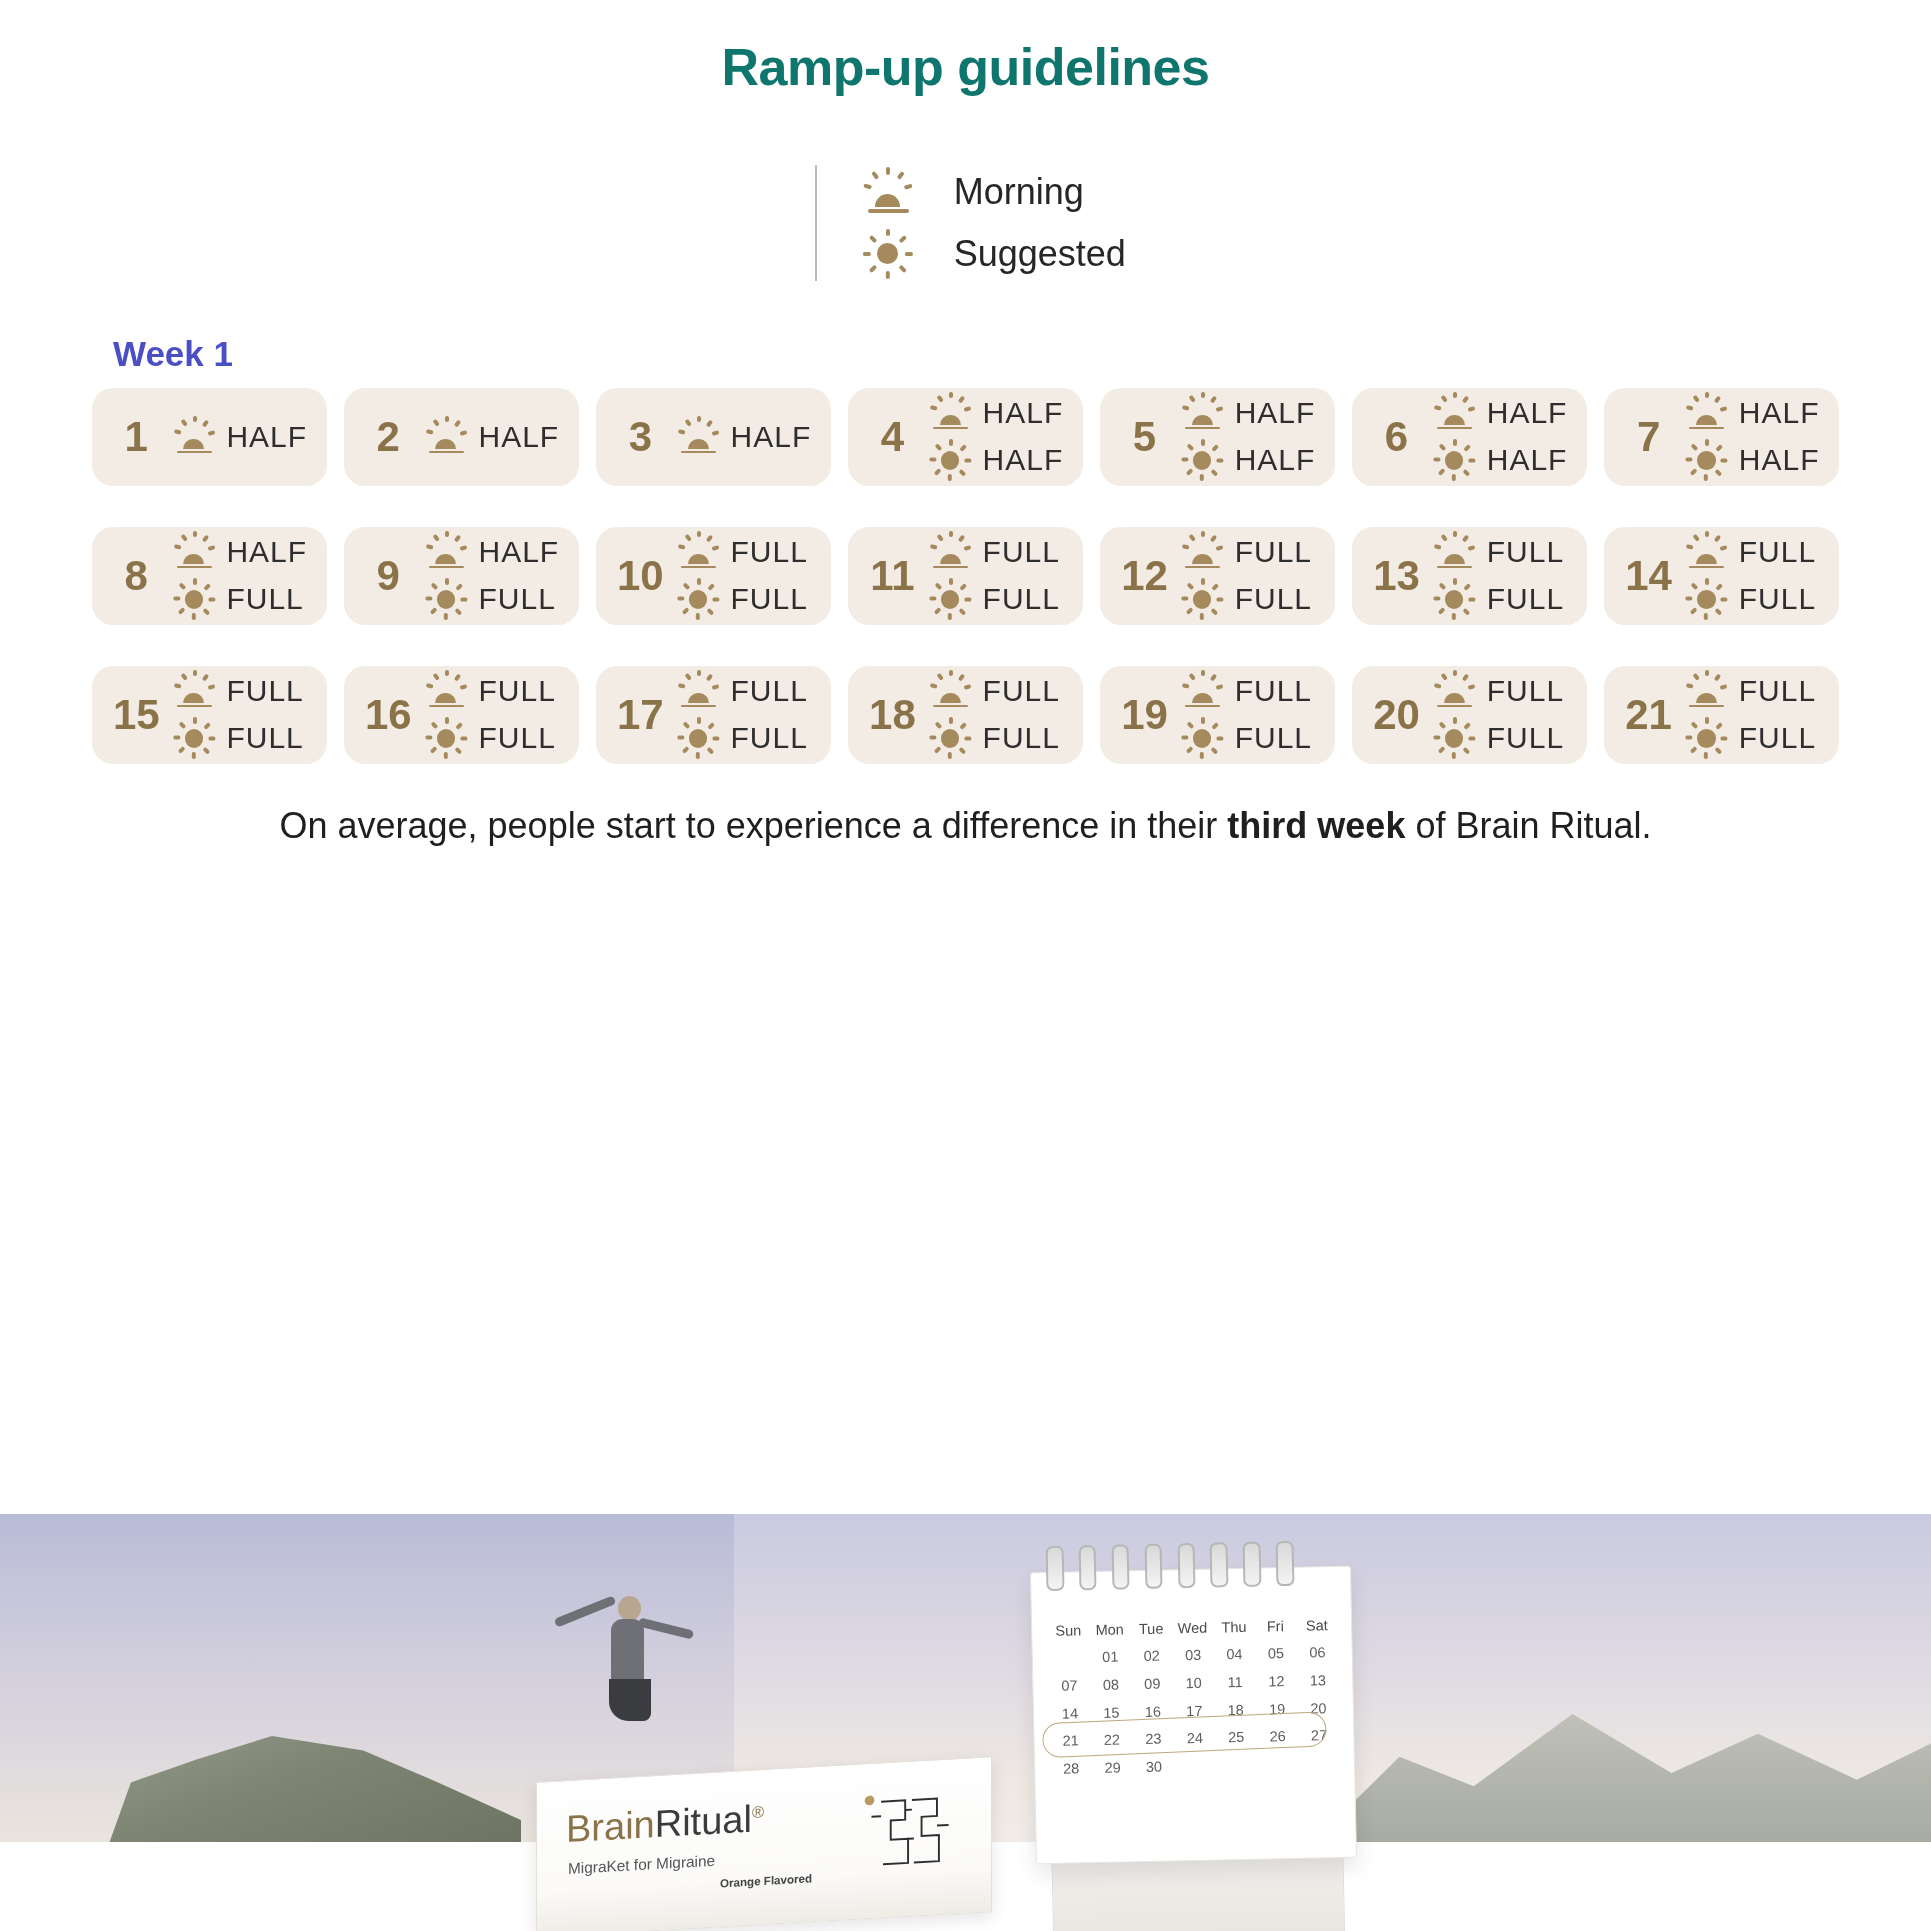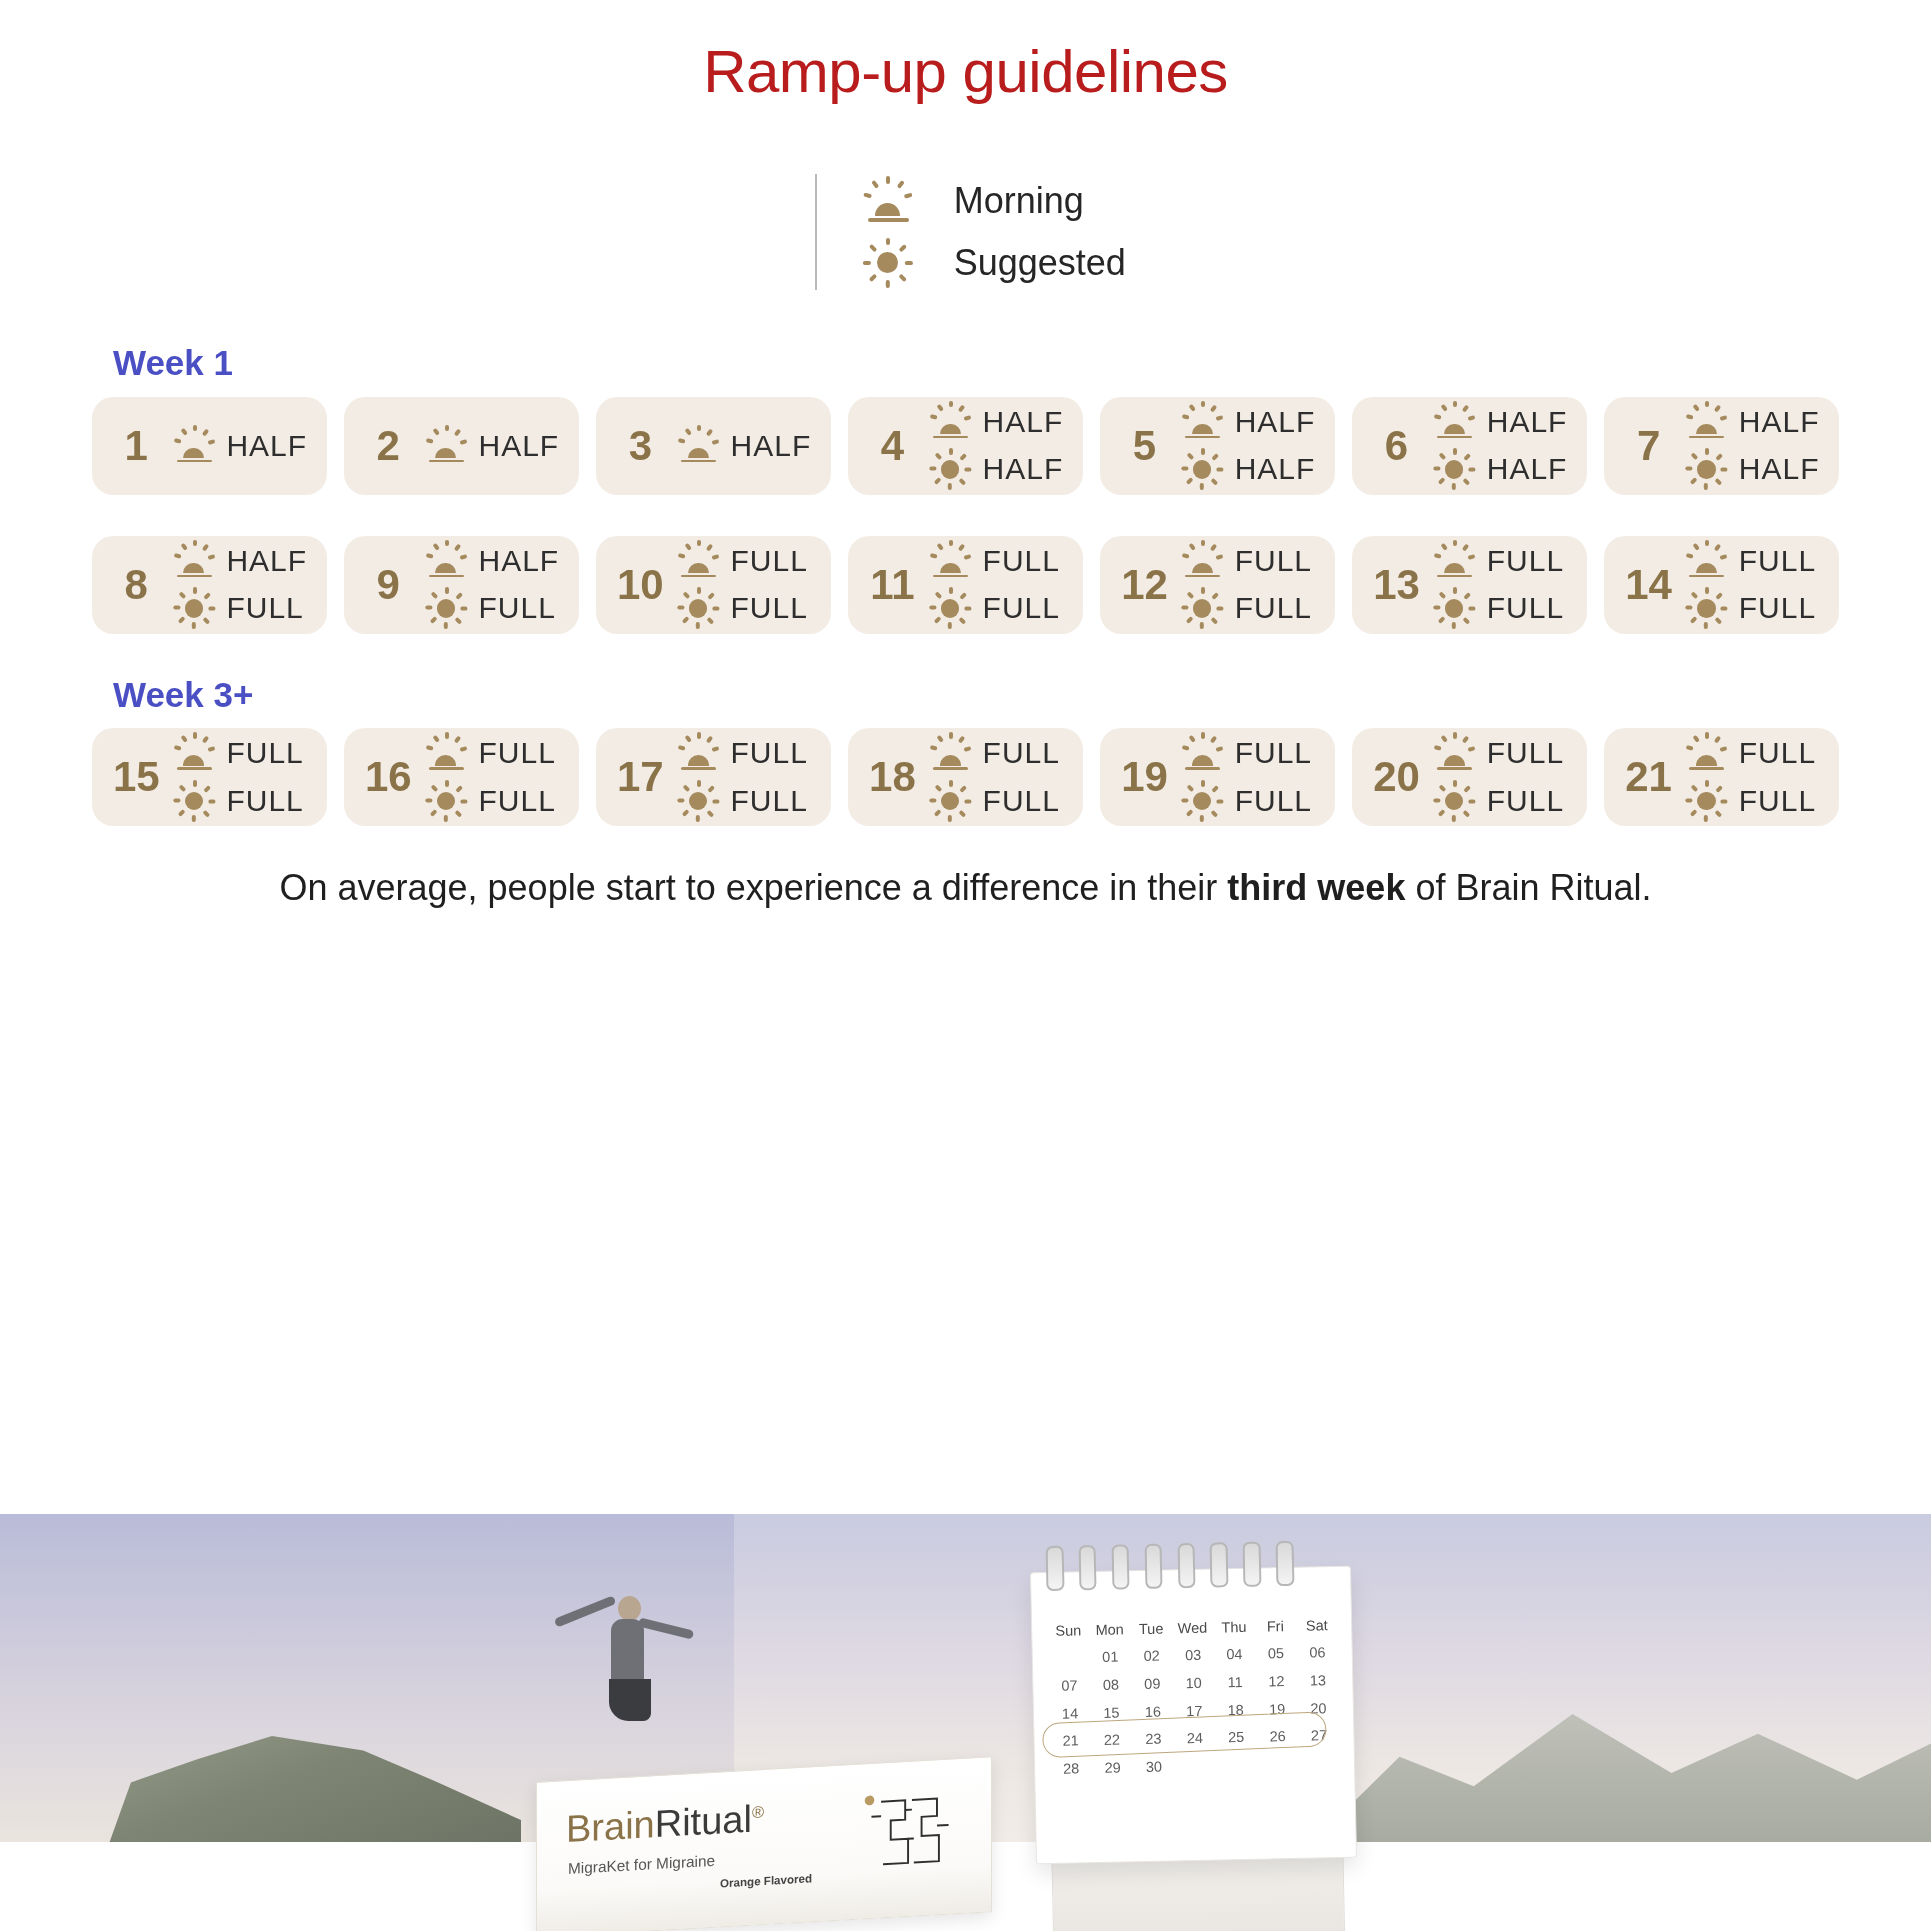--- a/index.html
+++ b/index.html
@@ -24,23 +24,23 @@
     font-family: "Liberation Serif", serif;
     font-size: 133px;
     font-weight: 400;
     color: #1b1b1b;
     letter-spacing: 1px;
     padding-top: 126px;
     line-height: 1.05;
   }
   .subtitle {
     text-align: center;
-    font-size: 60px;
-    font-weight: normal;
-    color: #b91c1c;
+    font-size: 52px;
+    font-weight: bold;
+    color: #0f766e;
     margin-top: 37px;
     letter-spacing: -0.5px;
   }
 
   
   .intro {
     display: flex;
     justify-content: center;
     align-items: center;
     margin-top: 68px;
@@ -798,21 +798,20 @@
                 <span class="ray" style="transform: rotate(180deg);"></span>
                 <span class="ray" style="transform: rotate(225deg);"></span>
                 <span class="ray" style="transform: rotate(270deg);"></span>
                 <span class="ray" style="transform: rotate(315deg);"></span>
               </span>
               <span class="dose-text">FULL</span>
             </div>
           </div>
         </div>
       </div>
-      <div class="week-label">Week 3+</div>
       <div class="week-row">
         <div class="day-card">
           <span class="day-num">15</span>
           <div class="doses">
             <div class="dose">
               <span class="sun morning">
                 <span class="disc"></span>
                 <span class="ray" style="transform: rotate(-75deg);"></span>
                 <span class="ray" style="transform: rotate(-37.5deg);"></span>
                 <span class="ray" style="transform: rotate(0deg);"></span>

